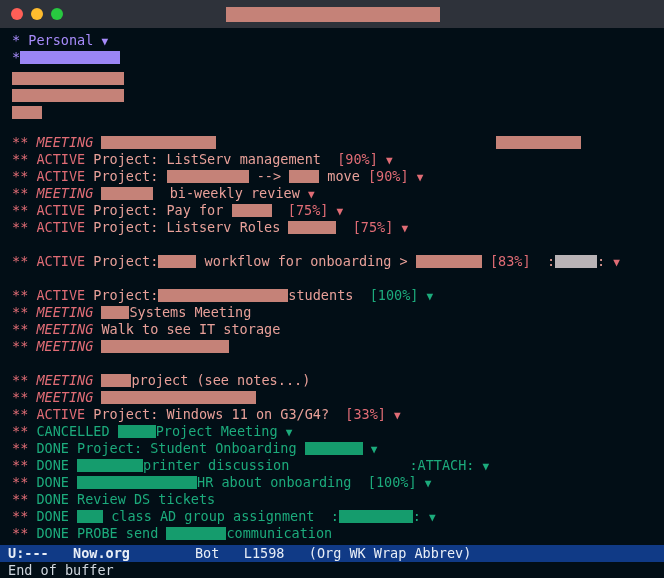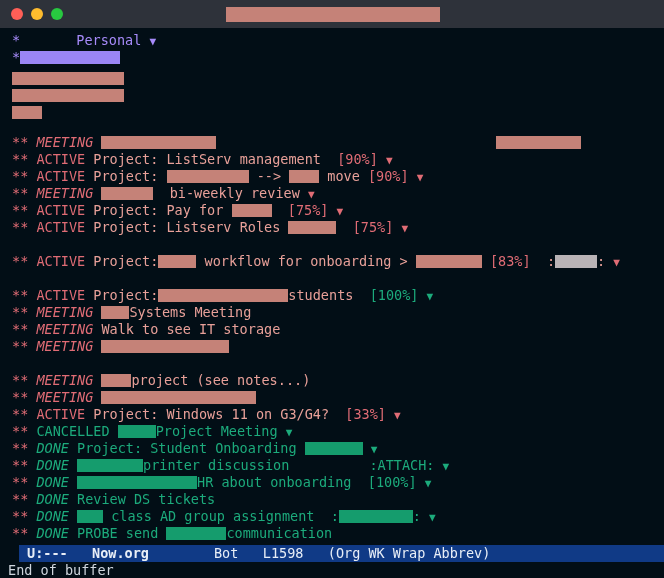--- a/index.html
+++ b/index.html
@@ -66,25 +66,25 @@
     white-space: pre;
     position: relative;
     padding-left: 12px;
     letter-spacing: 0px;
   }
   .line.blank { }
   .stars      { color: #e06c75; }
   .stars1     { color: #a78bfa; }
   .kw-active  { color: #e06c75; }
   .kw-meeting { color: #e06c75; font-style: italic; }
-  .kw-done    { color: #1cab7c; font-style: italic; }
+  .kw-done    { color: #1cab7c; }
   .kw-cancel  { color: #1cab7c; }
   .txt-red    { color: #e8a099; }
   .txt-green  { color: #1cab7c; }
-  .txt-purple { color: #a78bfa; margin-left: 48px; }
+  .txt-purple { color: #a78bfa; }
   .pct-red    { color: #e06c75; }
   .pct-green  { color: #1cab7c; }
   .arrow-red  { color: #e06c75; font-size: 11px; }
   .arrow-green{ color: #1cab7c; font-size: 11px; }
   .arrow-purple{ color: #a78bfa; font-size: 11px; }
   .tag        { color: #1cab7c; }
   
   .rd {
     display: inline-block;
     vertical-align: middle;
@@ -108,21 +108,20 @@
     flex: 0 0 17px;
     height: 17px;
     line-height: 17px;
     background: #103a86;
     color: #e8eef7;
     font-size: 13.5px;
     white-space: pre;
     padding-left: 8px;
     font-weight: bold;
     overflow: hidden;
-    margin-left: 19px;
   }
   #modeline .ml-plain { font-weight: normal; }
   
   #echo {
     flex: 0 0 16px;
     height: 16px;
     line-height: 16px;
     background: #020e16;
     color: #cfd6de;
     font-size: 13.5px;
@@ -189,21 +188,21 @@
     <div class="line"><span class="stars">**</span> <span class="kw-meeting">MEETING</span> <span class="rd salmon" style="width:30px"></span><span class="txt-red">project (see notes...)</span></div>
 
     <div class="line"><span class="stars">**</span> <span class="kw-meeting">MEETING</span> <span class="rd salmon" style="width:155px"></span></div>
 
     <div class="line"><span class="stars">**</span> <span class="kw-active">ACTIVE</span> <span class="txt-red">Project: Windows 11 on G3/G4?</span>  <span class="pct-red">[33%]</span> <span class="arrow-red">▼</span></div>
 
     <div class="line"><span class="stars">**</span> <span class="kw-cancel">CANCELLED</span> <span class="rd green" style="width:38px"></span><span class="txt-green">Project Meeting</span> <span class="arrow-green">▼</span></div>
 
     <div class="line"><span class="stars">**</span> <span class="kw-done">DONE</span> <span class="txt-green">Project: Student Onboarding</span> <span class="rd green" style="width:58px"></span> <span class="arrow-green">▼</span></div>
 
-    <div class="line"><span class="stars">**</span> <span class="kw-done">DONE</span> <span class="rd green" style="width:66px"></span><span class="txt-green">printer discussion</span><span class="tag" style="margin-left:80px">:ATTACH:</span> <span class="arrow-green">▼</span></div>
+    <div class="line"><span class="stars">**</span> <span class="kw-done">DONE</span> <span class="rd green" style="width:66px"></span><span class="txt-green">printer discussion</span><span class="tag" style="margin-left:120px">:ATTACH:</span> <span class="arrow-green">▼</span></div>
 
     <div class="line"><span class="stars">**</span> <span class="kw-done">DONE</span> <span class="rd green" style="width:120px"></span><span class="txt-green">HR about onboarding</span>  <span class="pct-green">[100%]</span> <span class="arrow-green">▼</span></div>
 
     <div class="line"><span class="stars">**</span> <span class="kw-done">DONE</span> <span class="txt-green">Review DS tickets</span></div>
 
     <div class="line"><span class="stars">**</span> <span class="kw-done">DONE</span> <span class="rd green" style="width:26px"></span> <span class="txt-green">class AD group assignment</span>  <span class="txt-green">:</span><span class="rd green" style="width:74px"></span><span class="txt-green">:</span> <span class="arrow-green">▼</span></div>
 
     <div class="line"><span class="stars">**</span> <span class="kw-done">DONE</span> <span class="txt-green">PROBE send</span> <span class="rd green" style="width:60px"></span><span class="txt-green">communication</span> </div>
 
   </div>

